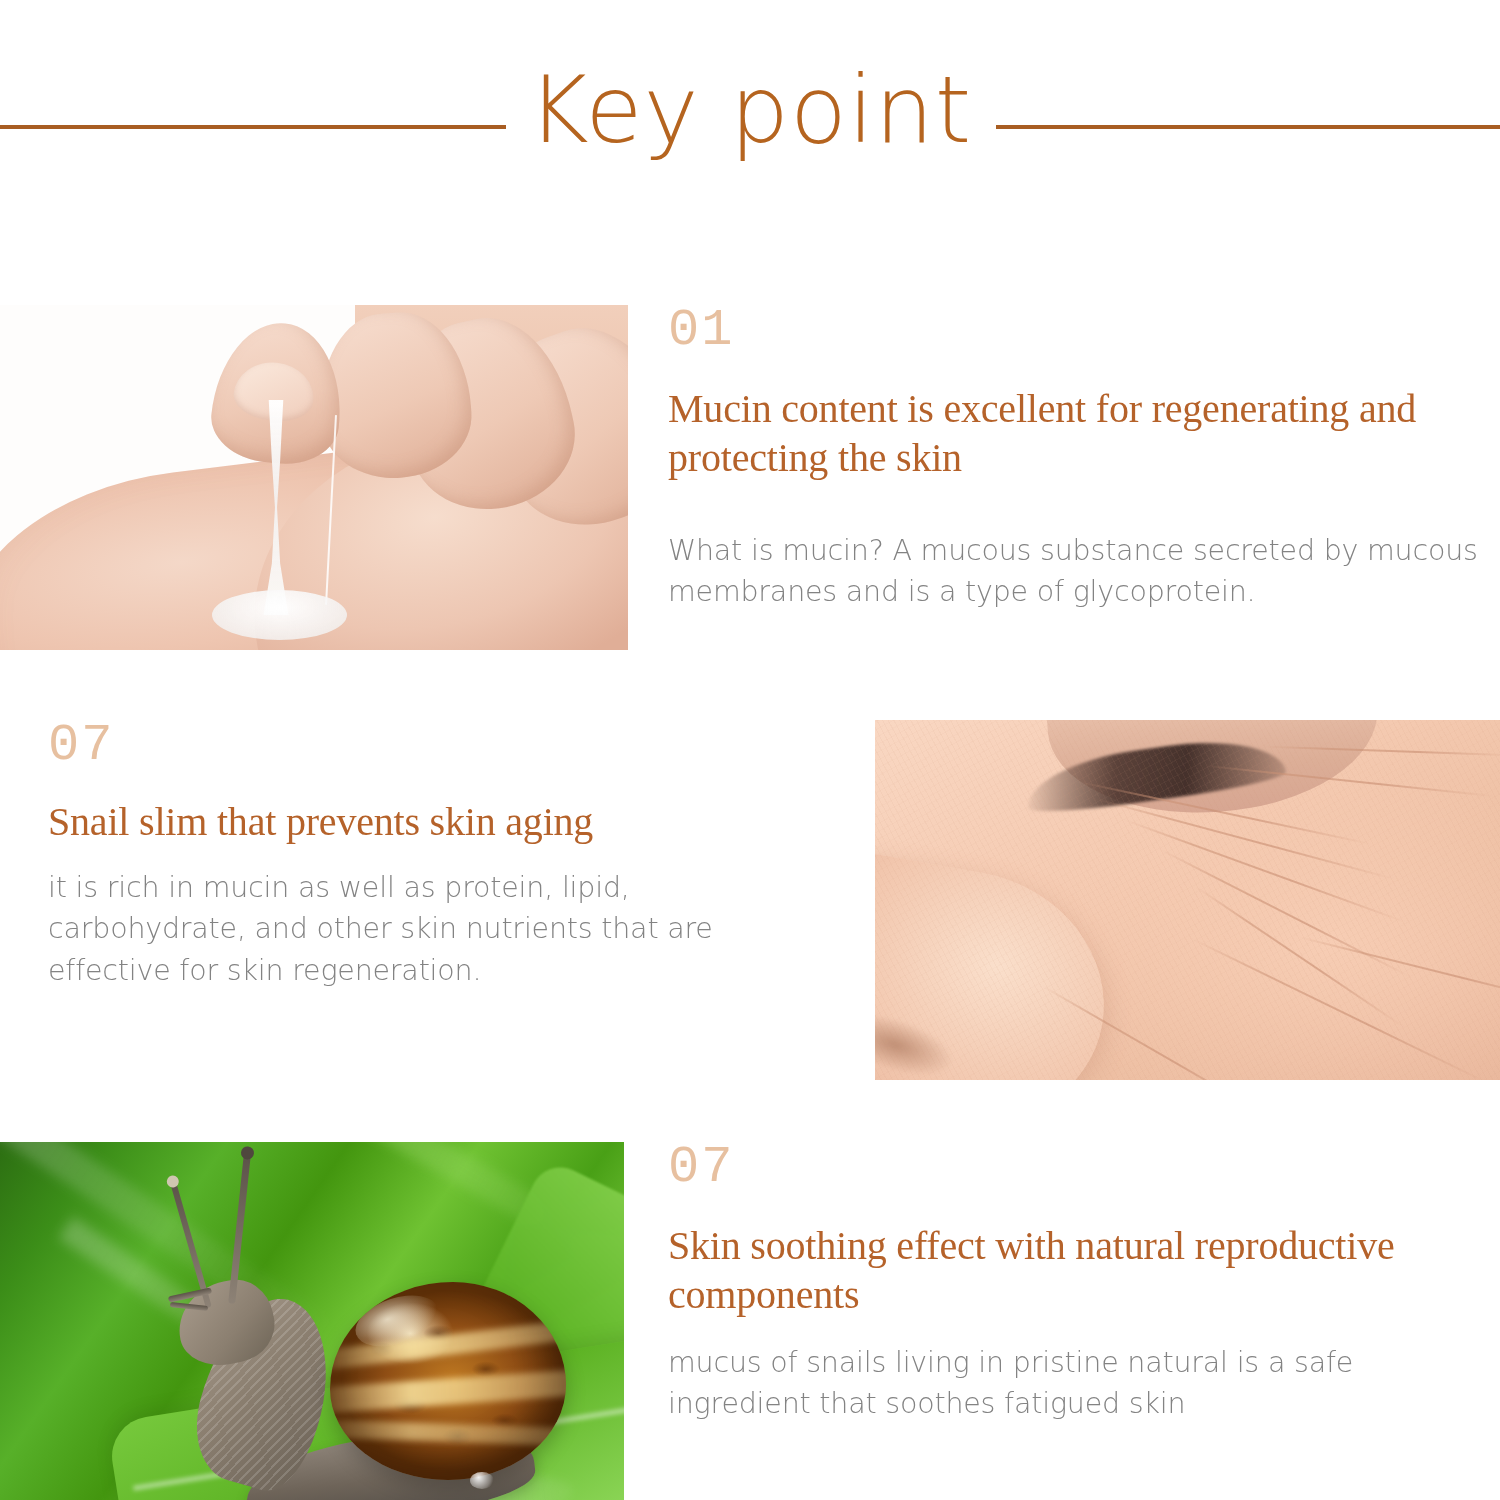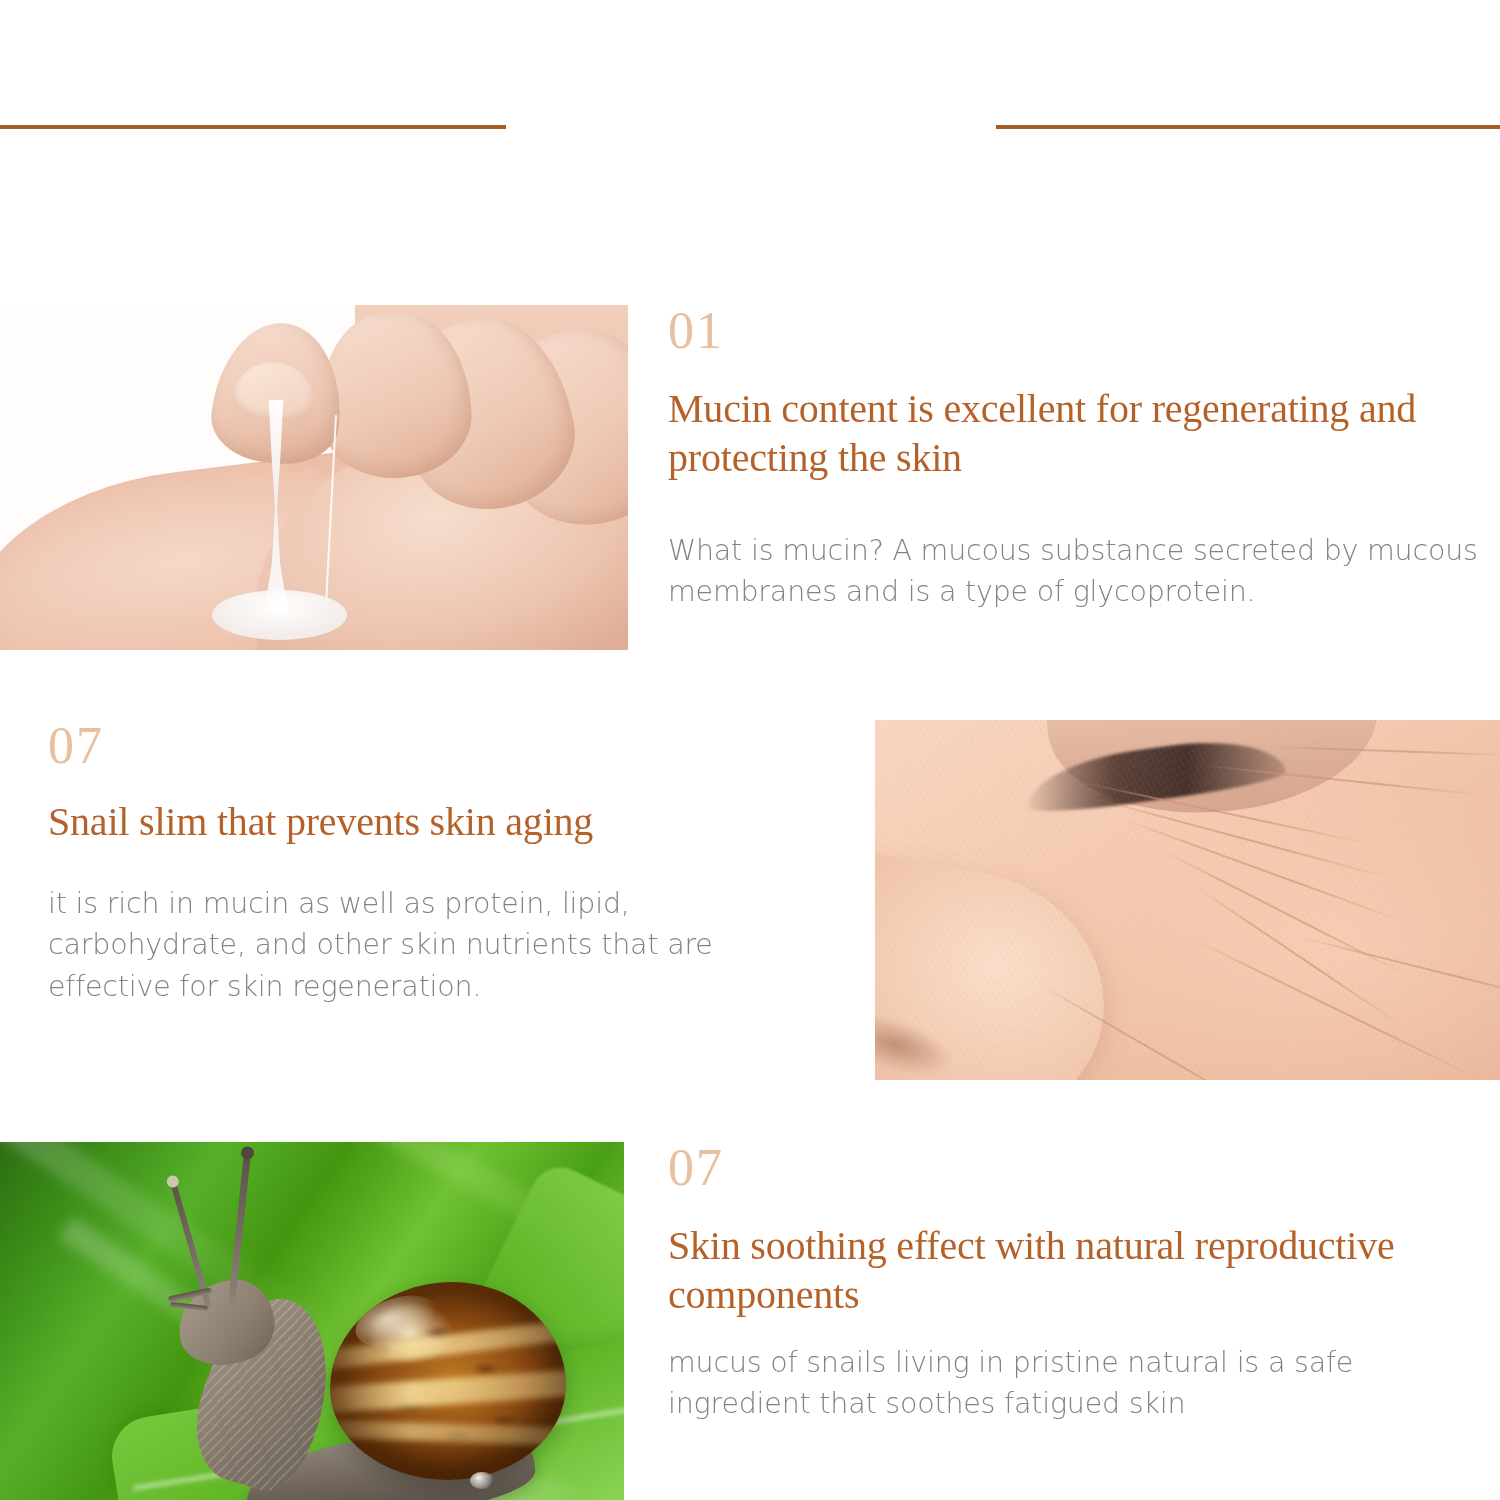--- a/index.html
+++ b/index.html
@@ -52,21 +52,21 @@
   
   #row2 .text-col{ left:48px; width:700px; }
   #row2 .photo{ left:875px; width:625px; height:360px; }
 
   
   #row3 .photo{ left:0; width:624px; height:358px; }
   #row3 .text-col{ left:668px; width:800px; }
 
   
   .num{
-    font-family:Liberation Serif, serif;
+    font-family:Liberation Mono, monospace;
     font-weight:300;
     font-size:52px;
     letter-spacing:2px;
     color:#E7C0A0;
     line-height:1;
     margin-bottom:28px;
   }
   .heading{
     font-family:"Liberation Serif", "DejaVu Serif", serif;
     font-size:40px;
@@ -78,21 +78,21 @@
   }
   .body-txt{
     font-family:"DejaVu Sans", sans-serif;
     font-weight:300;
     font-size:28.5px;
     color:#838383;
     line-height:1.46;
     letter-spacing:-0.2px;
   }
   #row2 .num{ margin-bottom:26px; }
-  #row2 .heading{ margin-bottom:36px; }
+  #row2 .heading{ margin-bottom:20px; }
   #row3 .heading{ margin-bottom:22px; }
 
   
   .img-hand{ background:#fdfbfa; position:relative; }
   .img-hand .bg{ position:absolute; inset:0; background:#fefdfc; }
   
   .img-hand .arm{
     position:absolute; left:-40px; top:148px; width:760px; height:300px;
     background:
       radial-gradient(ellipse 420px 150px at 30% 30%, #f4d8c8 0%, #eec5b0 55%, #e3b39c 100%);
@@ -325,20 +325,21 @@
   }
 </style>
 </head>
 <body>
 
 <div class="page">
 
   <div class="header">
     <div class="rule rule-left"></div>
     <div class="rule rule-right"></div>
+    <div class="title">Key point</div>
   </div>
 
   <div class="row" id="row1">
 
     <div class="photo img-hand">
       <div class="bg"></div>
       <div class="arm"></div>
       <div class="arm2"></div>
       <div class="knuckles"></div>
       <div class="finger f4"></div>

